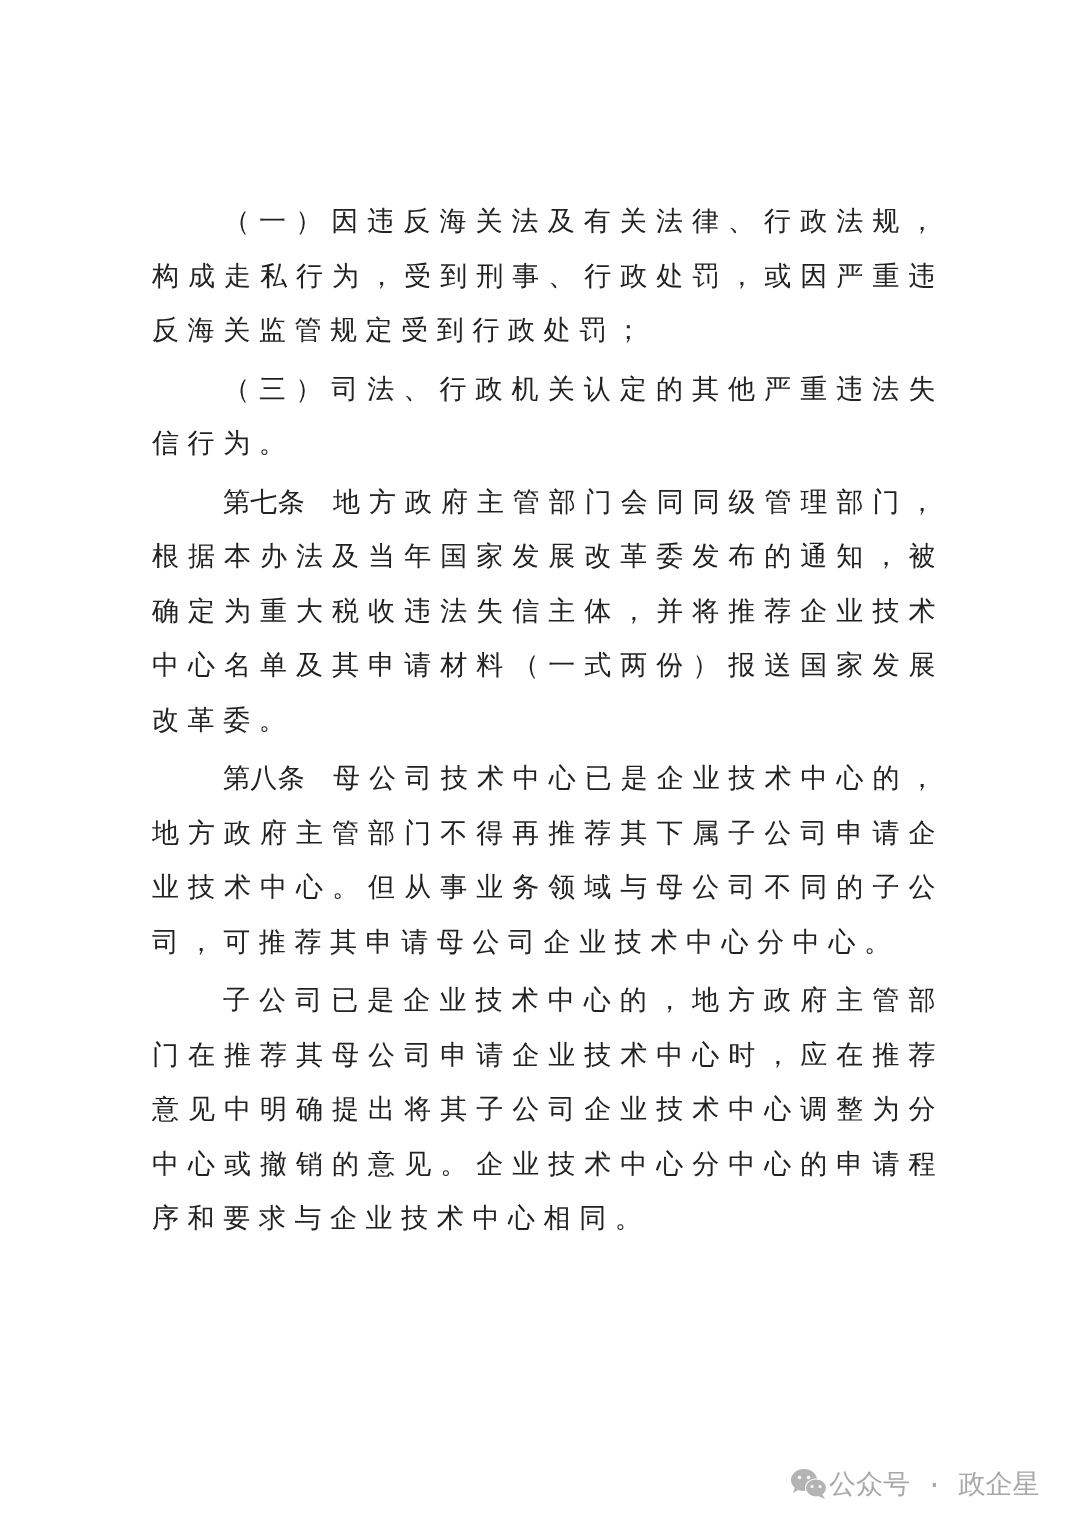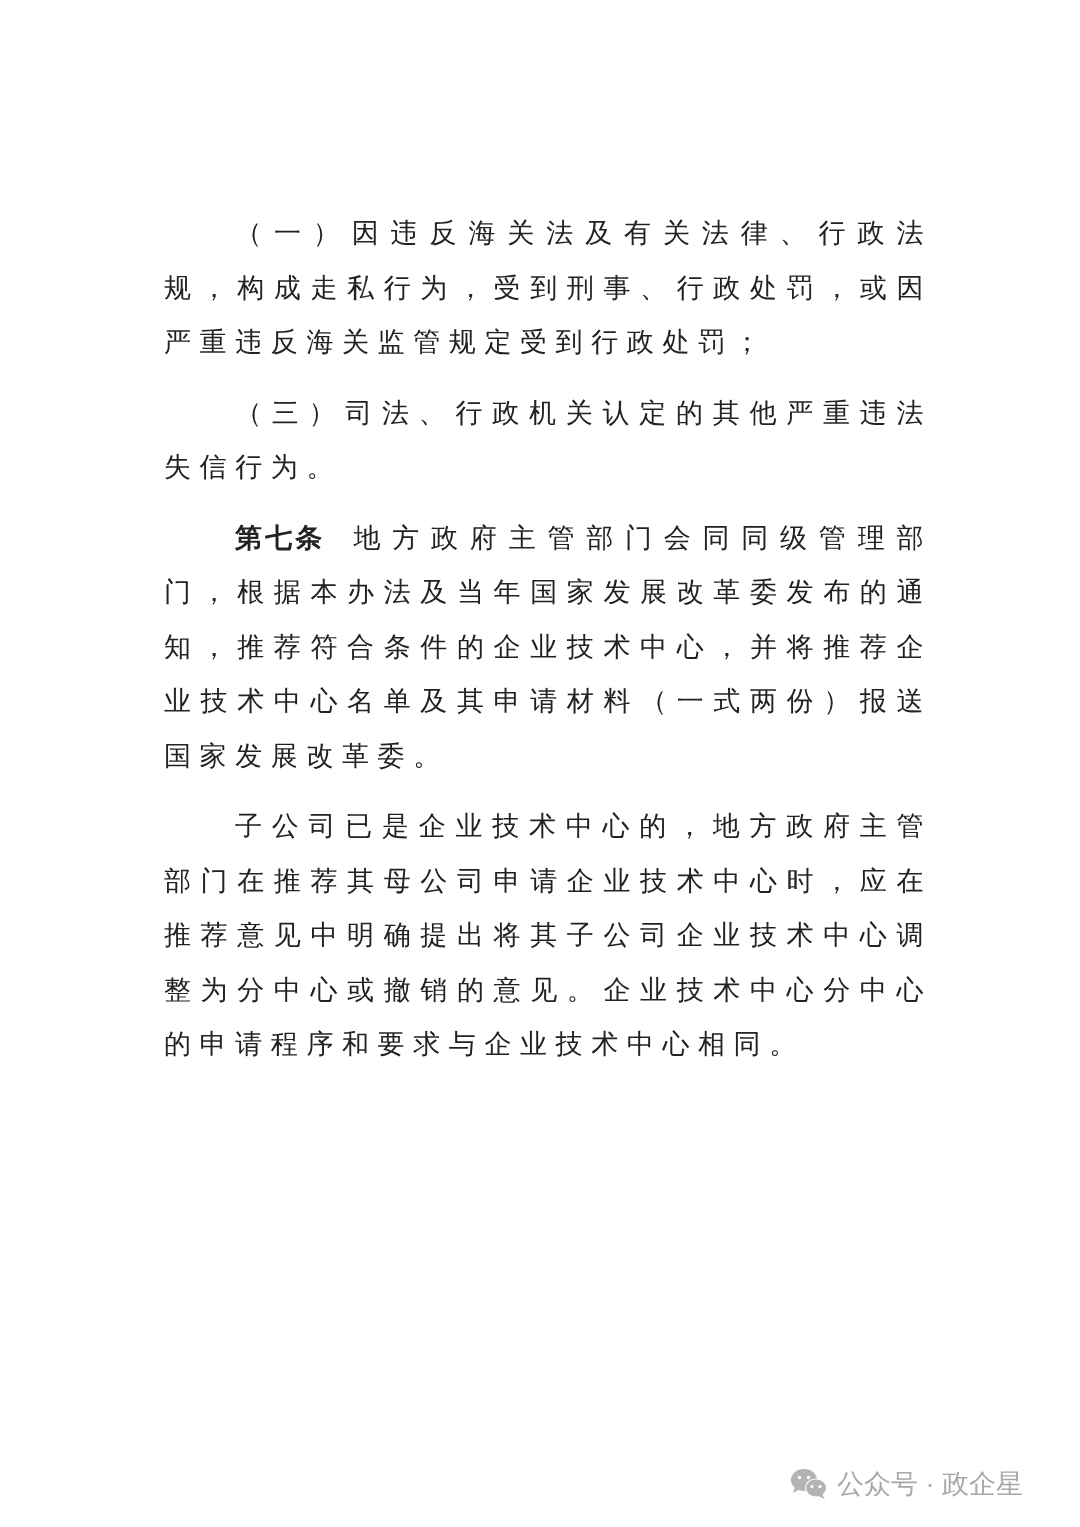--- a/index.html
+++ b/index.html
@@ -5,48 +5,51 @@
     html, body { margin: 0; padding: 0; background: #ffffff; }
     body { width: 1080px; height: 1527px; position: relative; overflow: hidden; }
     .page {
       position: absolute; left: 148px; top: 190px; width: 800px;
       font-family: "DejaVu Serif", "Liberation Serif", serif;
       color: #222222;
       font-size: 27px;
       line-height: 54.5px;
       letter-spacing: 8.6px;
     }
-    .para { margin: 16px; text-indent: 71px; text-align: justify; }
+    .para { margin: 4px; text-indent: 71px; text-align: justify; }
     .art-label {
       font-family: "DejaVu Sans", "Liberation Sans", sans-serif;
-      font-weight: bold;
+      font-weight: normal;
       letter-spacing: 0px;
       margin-right: 28px;
     }
     .watermark {
       position: absolute; left: 789px; top: 1466px; height: 36px;
-      display: flex; align-items: center; gap: 8px;
+      display: flex; align-items: center; gap: 0;
       color: #a8a8a8;
-      font-family: Liberation Sans, sans-serif;
+      font-family: Liberation Mono, monospace;
       font-size: 27px;
     }
     .watermark svg { display: block; }
   </style>
 </head>
 <body>
 
 <div class="page">
   <p class="para">
     <span>（一）因违反海关法及有关法律、行政法规，构成走私行为，受到刑事、行政处罚，或因严重违反海关监管规定受到行政处罚；</span>
   </p>
   <p class="para">
     <span>（三）司法、行政机关认定的其他严重违法失信行为。</span>
   </p>
   <p class="para">
-    <span class="art-label">第七条</span><span>地方政府主管部门会同同级管理部门，根据本办法及当年国家发展改革委发布的通知，推荐符合条件的企业技术中心，并将推荐企业技术中心名单及其申请材料（一式两份）报送国家发展改革委。</span>
+    <span class="art-label">第七条</span><span>地方政府主管部门会同同级管理部门，根据本办法及当年国家发展改革委发布的通知，被确定为重大税收违法失信主体，并将推荐企业技术中心名单及其申请材料（一式两份）报送国家发展改革委。</span>
+  </p>
+  <p class="para">
+    <span class="art-label">第八条</span><span>母公司技术中心已是企业技术中心的，地方政府主管部门不得再推荐其下属子公司申请企业技术中心。但从事业务领域与母公司不同的子公司，可推荐其申请母公司企业技术中心分中心。</span>
   </p>
   <p class="para">
     <span>子公司已是企业技术中心的，地方政府主管部门在推荐其母公司申请企业技术中心时，应在推荐意见中明确提出将其子公司企业技术中心调整为分中心或撤销的意见。企业技术中心分中心的申请程序和要求与企业技术中心相同。</span>
   </p>
 
 </div>
 
 <div class="watermark">
   <span>
     <svg width="40" height="32" viewBox="0 0 40 32">

